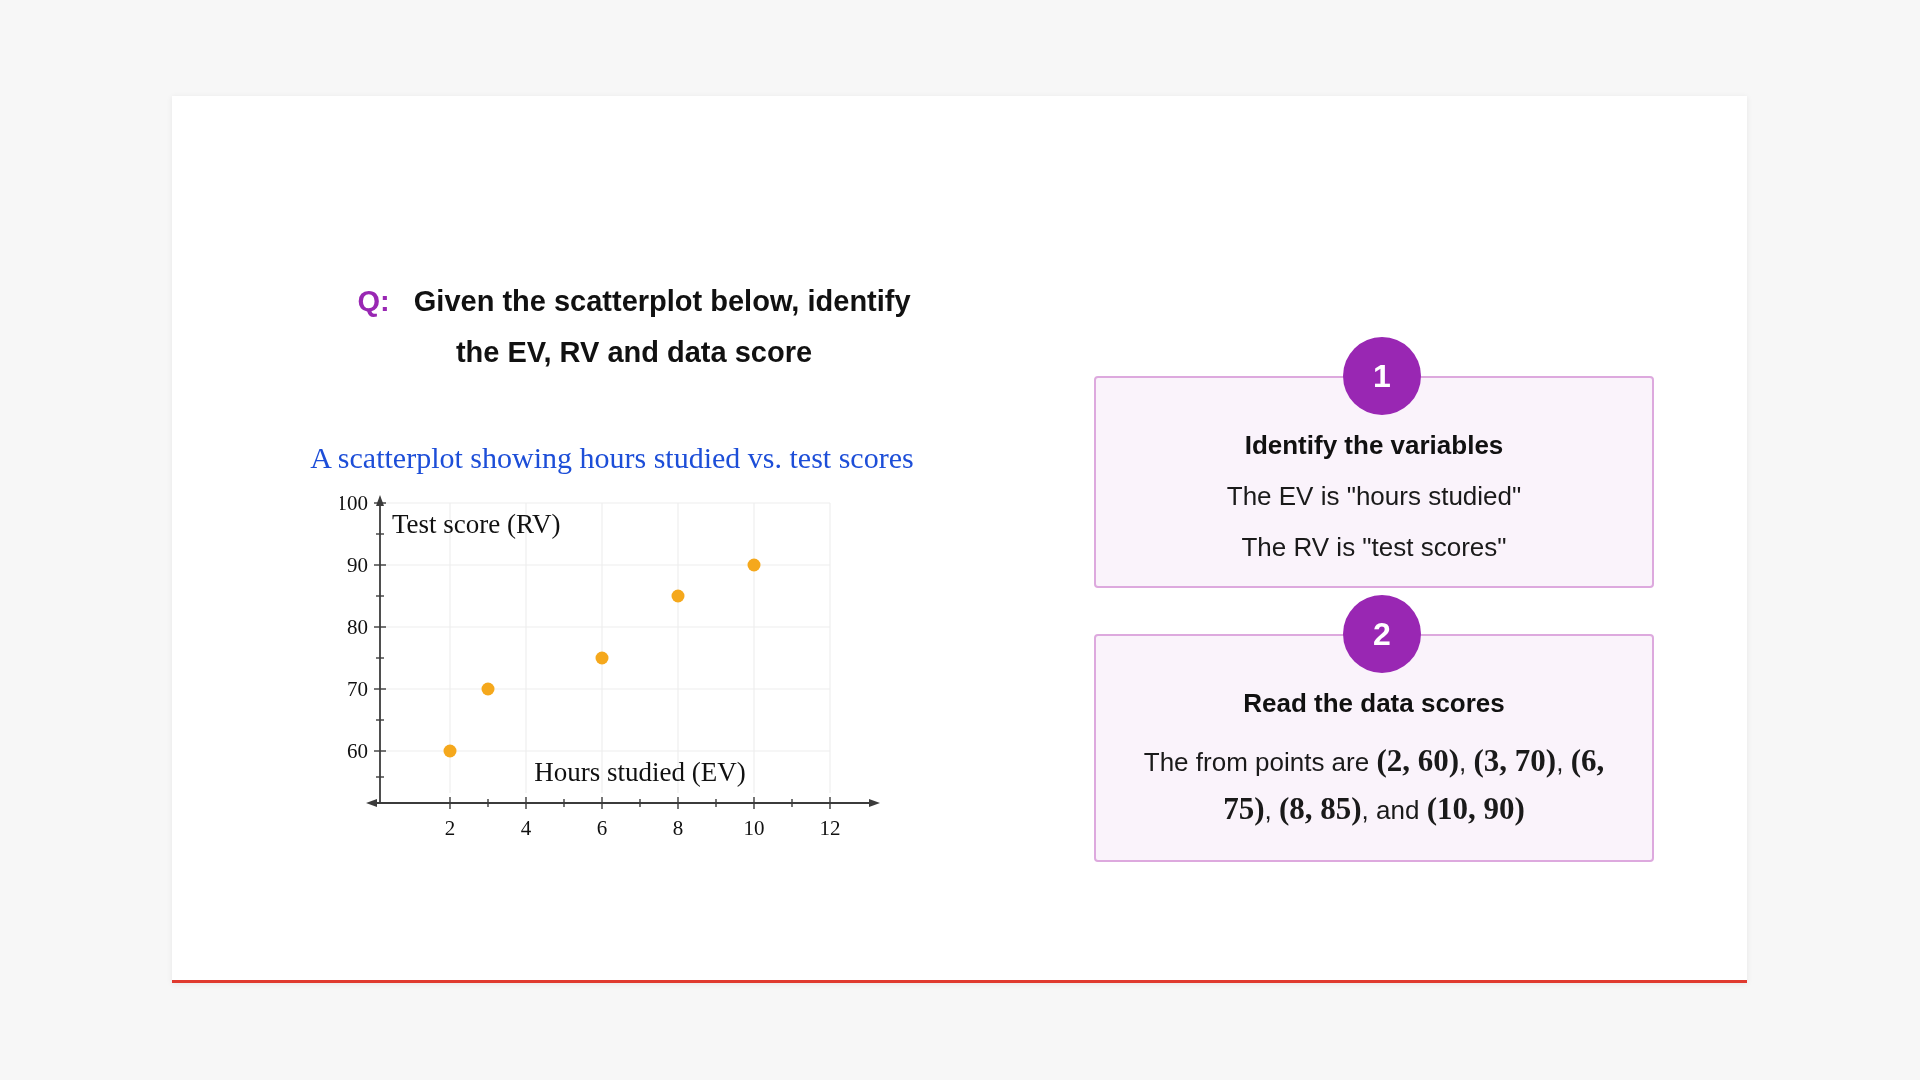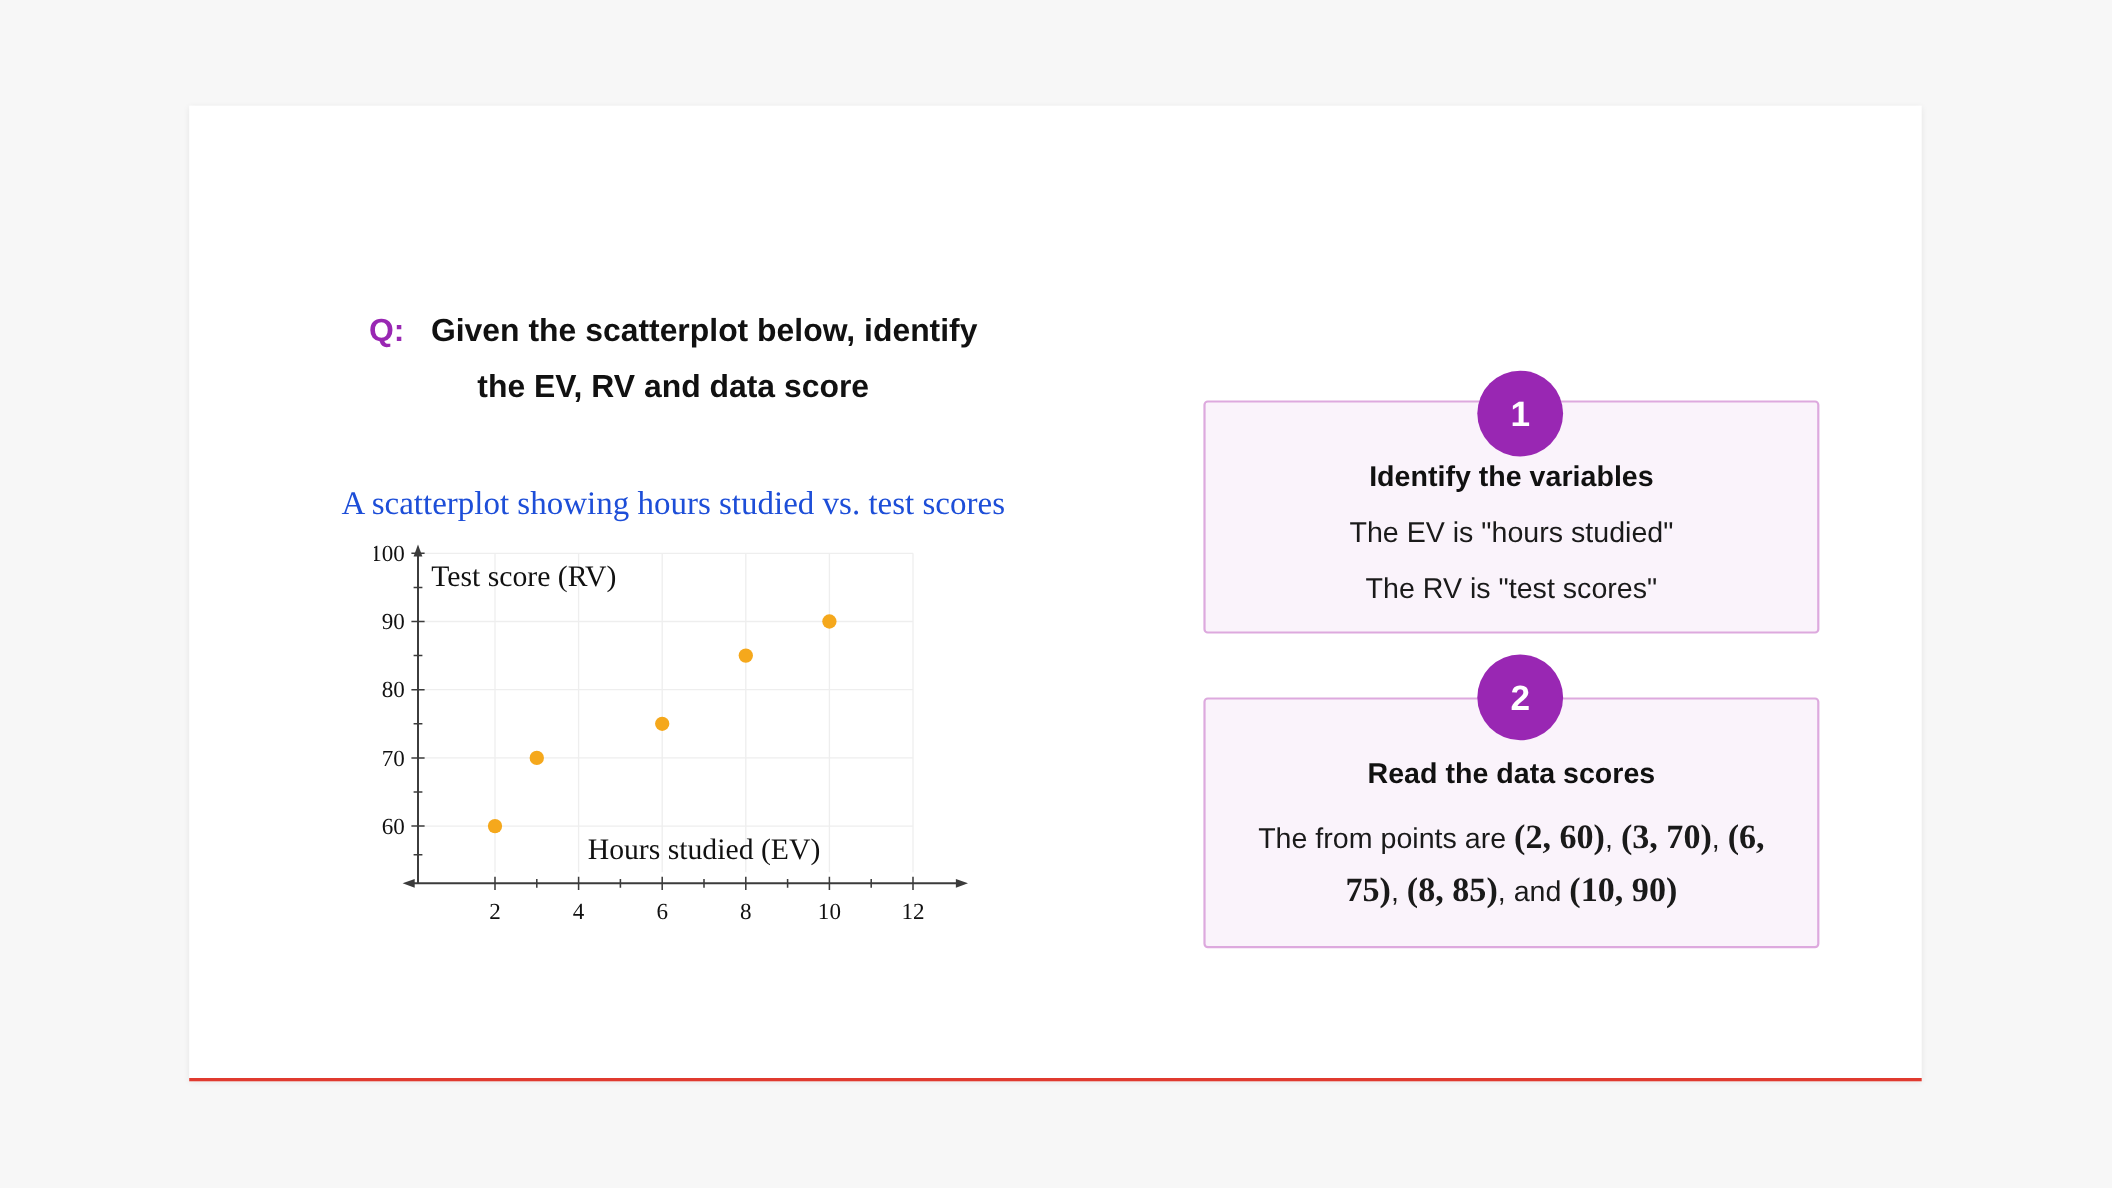--- a/index.html
+++ b/index.html
@@ -70,21 +70,21 @@
   .left-col {
     position: absolute;
     left: 40px;
     top: 140px;
     width: 830px;
     height: 720px;
   }
 
   .question {
     position: absolute;
-    left: 20px;
+    left: 42px;
     top: 40px;
     width: 760px;
     text-align: center;
     font-size: 29px;
     font-weight: bold;
     color: #111111;
     line-height: 1.75;
   }
   .q-marker {
     color: #9927b3;
@@ -141,21 +141,21 @@
   .step {
     position: absolute;
     left: 42px;
     width: 560px;
     box-sizing: border-box;
     background: #faf3fb;
     border: 2px solid #dda9de;
     border-radius: 4px;
     text-align: center;
   }
-  .step-1 { top: 128px; height: 212px; text-align: center; }
+  .step-1 { top: 140px; height: 212px; text-align: center; }
   .step-2 { top: 398px; height: 228px; }
 
   .step-badge {
     position: absolute;
     left: 50%;
     transform: translateX(-50%);
     width: 78px;
     height: 78px;
     border-radius: 50%;
     background: #9927b3;

